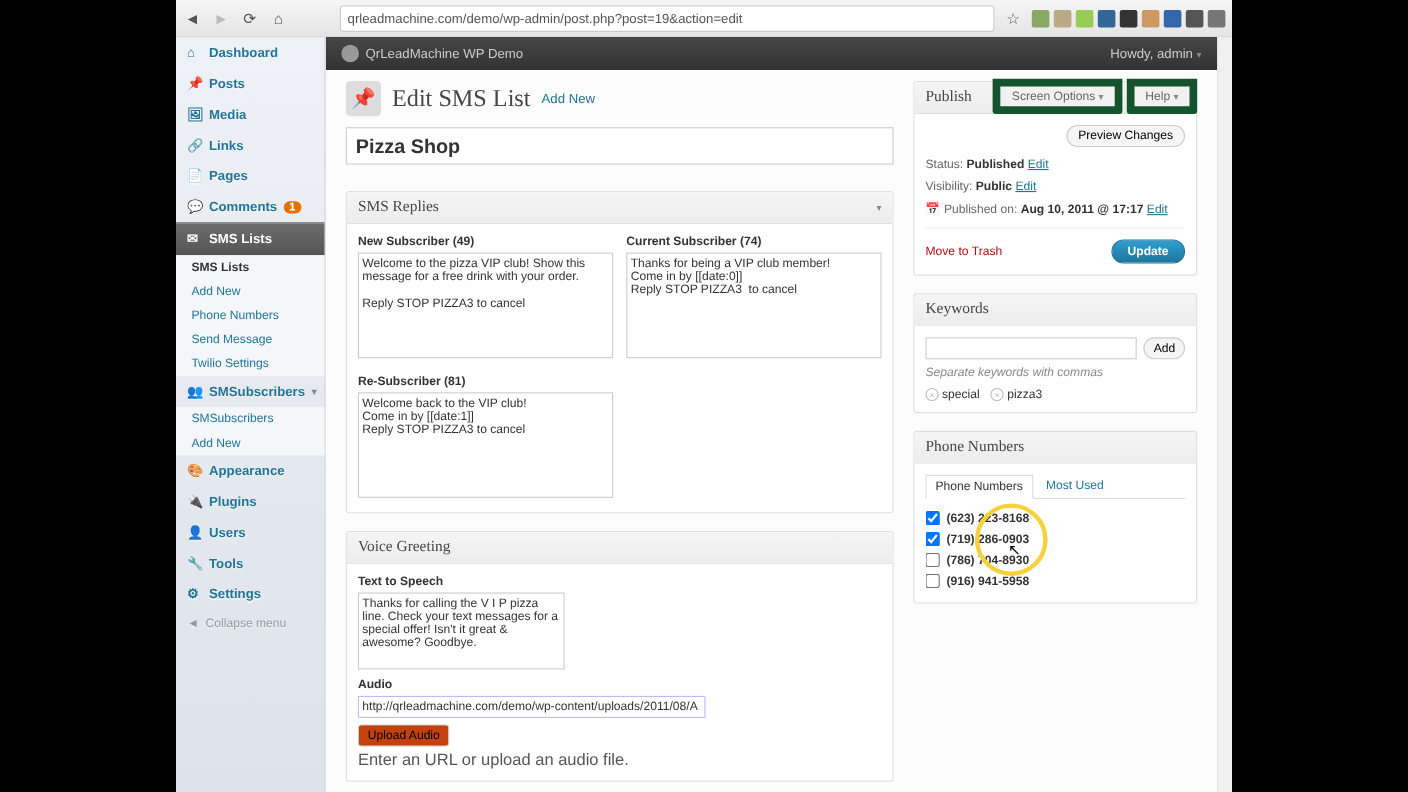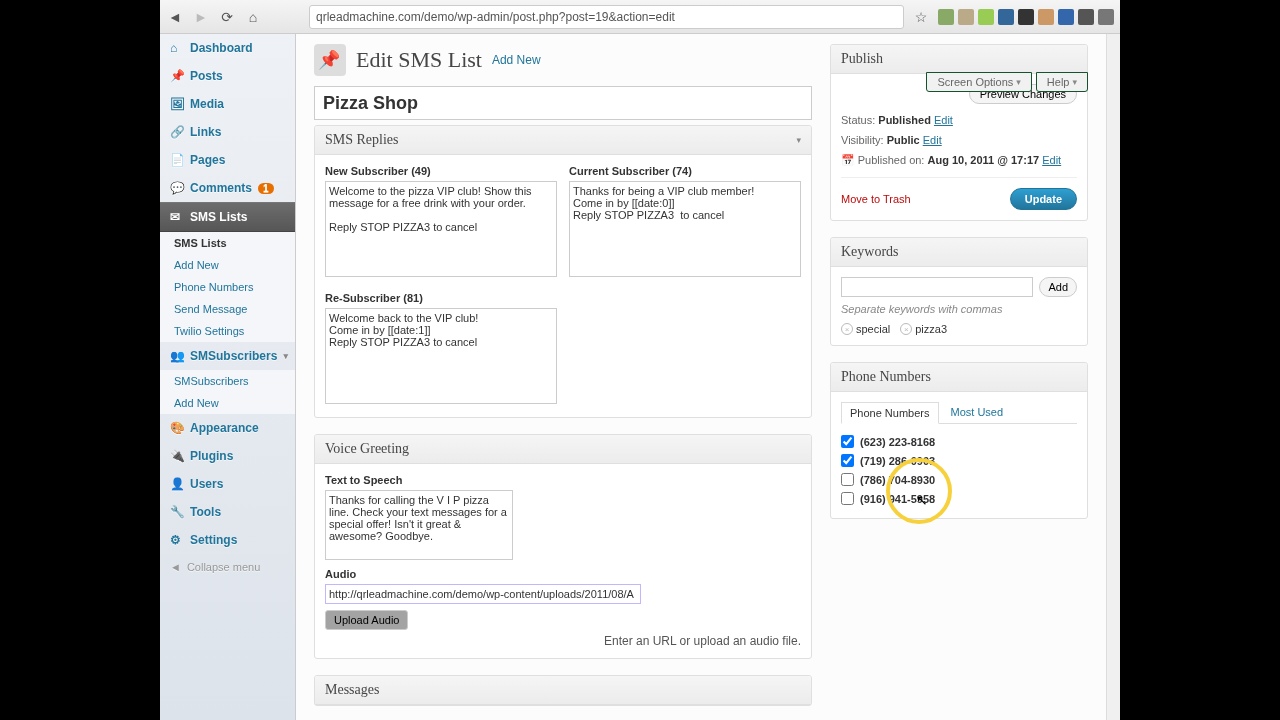--- a/index.html
+++ b/index.html
@@ -26,36 +26,36 @@
 .wp-header .site-name { display: flex; align-items: center; gap: 6px; }
 .wp-logo { width: 16px; height: 16px; background: #999; border-radius: 50%; }
 .main-body { padding: 10px 18px; display: flex; gap: 18px; }
 .left-col { flex: 1; }
 .right-col { width: 258px; }
 .page-title-row { display: flex; align-items: center; gap: 10px; margin-bottom: 10px; }
 .page-icon { width: 32px; height: 32px; background: #ddd; border-radius: 4px; display: flex; align-items: center; justify-content: center; font-size: 18px; color: #888; }
 .page-title { font-size: 22px; font-family: Georgia, serif; color: #464646; }
 .add-new-link { color: #21759b; font-size: 12px; cursor: pointer; }
 .top-tabs { position: absolute; right: 18px; top: 38px; display: flex; gap: 4px; }
-.top-tab { background: #f1f1f1; border: 1px solid #14532d; border-radius: 0 0 3px 3px; padding: 3px 10px; font-size: 11px; color: #666; cursor: pointer; display: flex; align-items: center; gap: 3px; }
-.title-input { width: 100%; height: 34px; font-size: 18px; padding: 4px 8px; border: 1px solid #ccc; background: #fff; margin-bottom: 5px; color: #333; font-weight: bold; }
+.top-tab { background: #f1f1f1; border: 7px solid #14532d; border-radius: 0 0 3px 3px; padding: 3px 10px; font-size: 11px; color: #666; cursor: pointer; display: flex; align-items: center; gap: 3px; }
+.title-input { width: 100%; height: 34px; font-size: 18px; padding: 4px 8px; border: 1px solid #ccc; background: #fff; margin-bottom: 24px; color: #333; font-weight: bold; }
 .metabox { border: 1px solid #dfdfdf; background: #fff; border-radius: 3px; margin-bottom: 16px; }
 .metabox-header { background: linear-gradient(#f5f5f5, #ececec); padding: 6px 10px; font-family: Georgia, serif; font-size: 14px; color: #464646; border-bottom: 1px solid #dfdfdf; border-radius: 3px 3px 0 0; display: flex; justify-content: space-between; align-items: center; text-align: center; }
 .metabox-body { padding: 10px; }
 .replies-grid { display: grid; grid-template-columns: 1fr 1fr; gap: 12px; }
 .reply-section label { font-weight: bold; font-size: 11px; display: block; margin-bottom: 4px; color: #333; }
 .reply-section textarea { width: 100%; height: 96px; border: 1px solid #ccc; padding: 3px; font-size: 11px; resize: none; font-family: Arial, sans-serif; color: #333; }
 .resub { grid-column: 1; }
 .tts-label { font-weight: bold; font-size: 11px; margin-bottom: 4px; display: block; color: #333; }
 .tts-area { display: flex; }
 .tts-textarea { width: 188px; height: 70px; border: 1px solid #ccc; padding: 3px; font-size: 11px; resize: none; font-family: Arial, sans-serif; overflow-y: scroll; color: #333; }
 .audio-label { font-weight: bold; font-size: 11px; margin: 8px 0 4px; display: block; color: #333; }
 .audio-input { width: 316px; border: 1px solid #c4b5fd; padding: 3px; font-size: 11px; color: #333; }
-.upload-btn { margin-top: 6px; padding: 3px 8px; background: #a3a3a3; border: 1px solid #ccc; border-radius: 3px; font-size: 11px; cursor: pointer; }
-.hint { font-size: 12px; color: #555; margin-top: 4px; text-align: right; }
+.upload-btn { margin-top: 6px; padding: 3px 8px; background: #c2410c; border: 1px solid #ccc; border-radius: 3px; font-size: 11px; cursor: pointer; }
+.hint { font-size: 15px; color: #555; margin-top: 4px; }
 .publish-body { padding: 10px; font-size: 11px; color: #333; }
 .publish-row { margin-bottom: 8px; }
 .publish-row a { color: #21759b; text-decoration: underline; cursor: pointer; }
 .publish-row .label { color: #666; }
 .publish-actions { display: flex; justify-content: space-between; align-items: center; border-top: 1px solid #eee; padding-top: 10px; margin-top: 10px; }
 .trash-link { color: #bc0b0b; cursor: pointer; }
 .update-btn { background: linear-gradient(#2e9fd2, #21759b); color: #fff; border: 1px solid #21759b; border-radius: 11px; padding: 4px 14px; font-weight: bold; font-size: 11px; cursor: pointer; }
 .preview-btn { float: right; padding: 3px 10px; border: 1px solid #ccc; border-radius: 10px; font-size: 11px; background: #f5f5f5; cursor: pointer; margin-bottom: 10px; }
 .kw-input-row { display: flex; gap: 6px; margin-bottom: 6px; }
 .kw-input { flex: 1; border: 1px solid #ccc; padding: 3px; font-size: 11px; }
@@ -169,20 +169,27 @@
           <span class="sidebar-icon">⚙</span>
           <span>Settings</span>
         </div>
       <div class="sidebar-item collapse">
           <span>◄</span>
           <span>Collapse menu</span>
         </div>
     </div>
 
     <div class="main">
+      <div class="wp-header">
+        <div class="site-name">
+            <span class="wp-logo"></span>
+            <span>QrLeadMachine WP Demo</span>
+          </div>
+        <div><span>Howdy, admin</span> <span class="caret">▾</span></div>
+      </div>
 
       <div class="top-tabs">
         <div class="top-tab">
             <span>Screen Options</span>
             <span class="caret">▾</span>
           </div>
         <div class="top-tab">
             <span>Help</span>
             <span class="caret">▾</span>
           </div>

